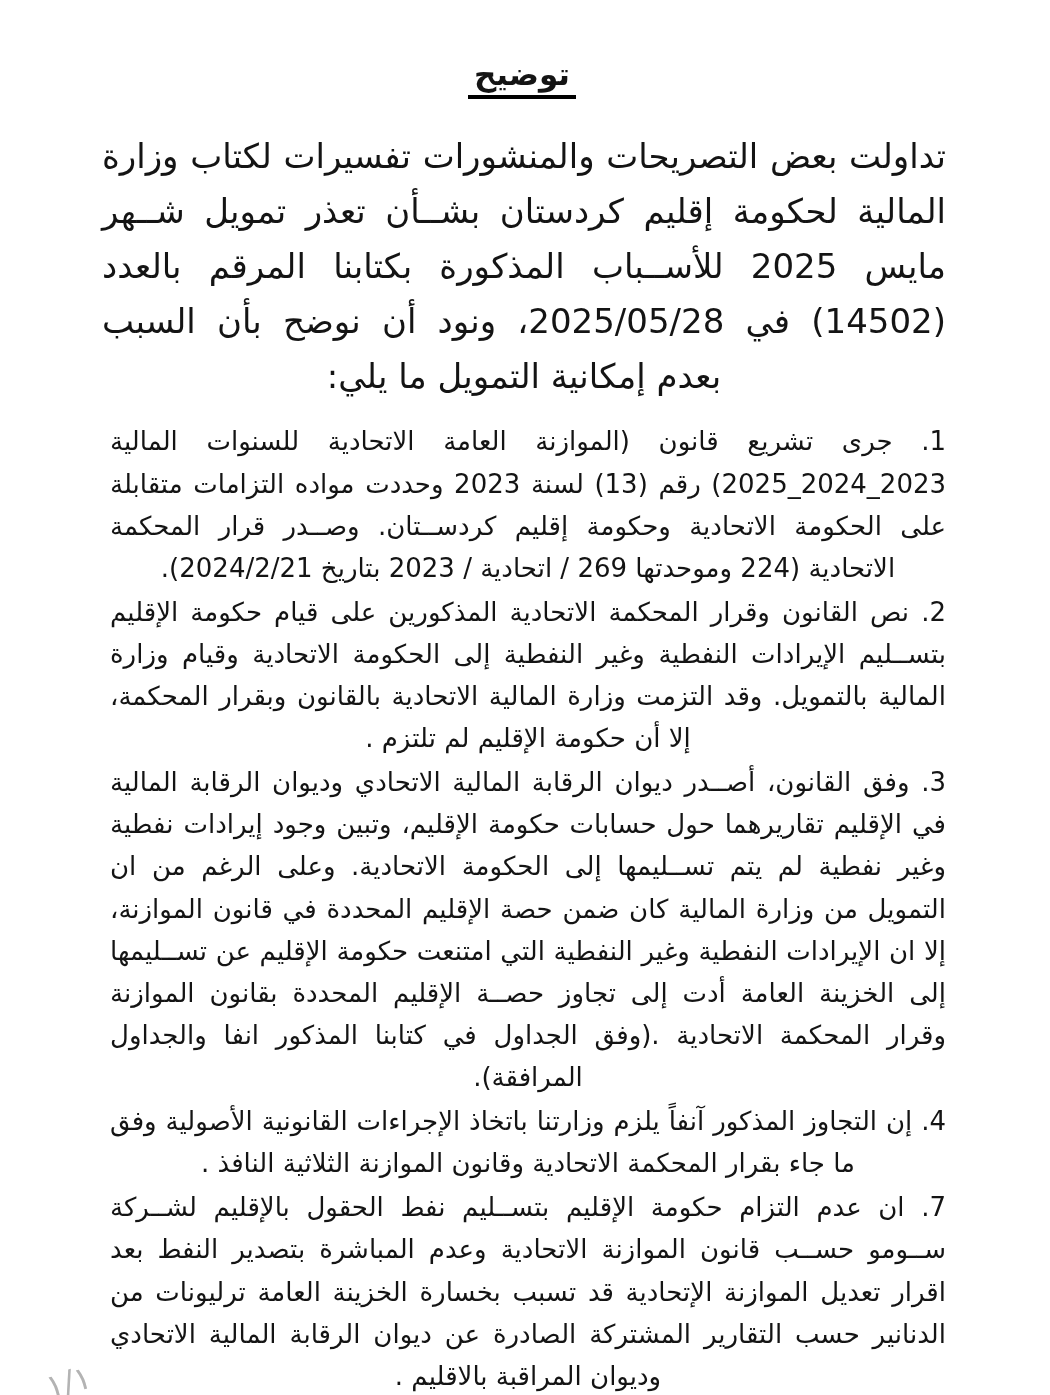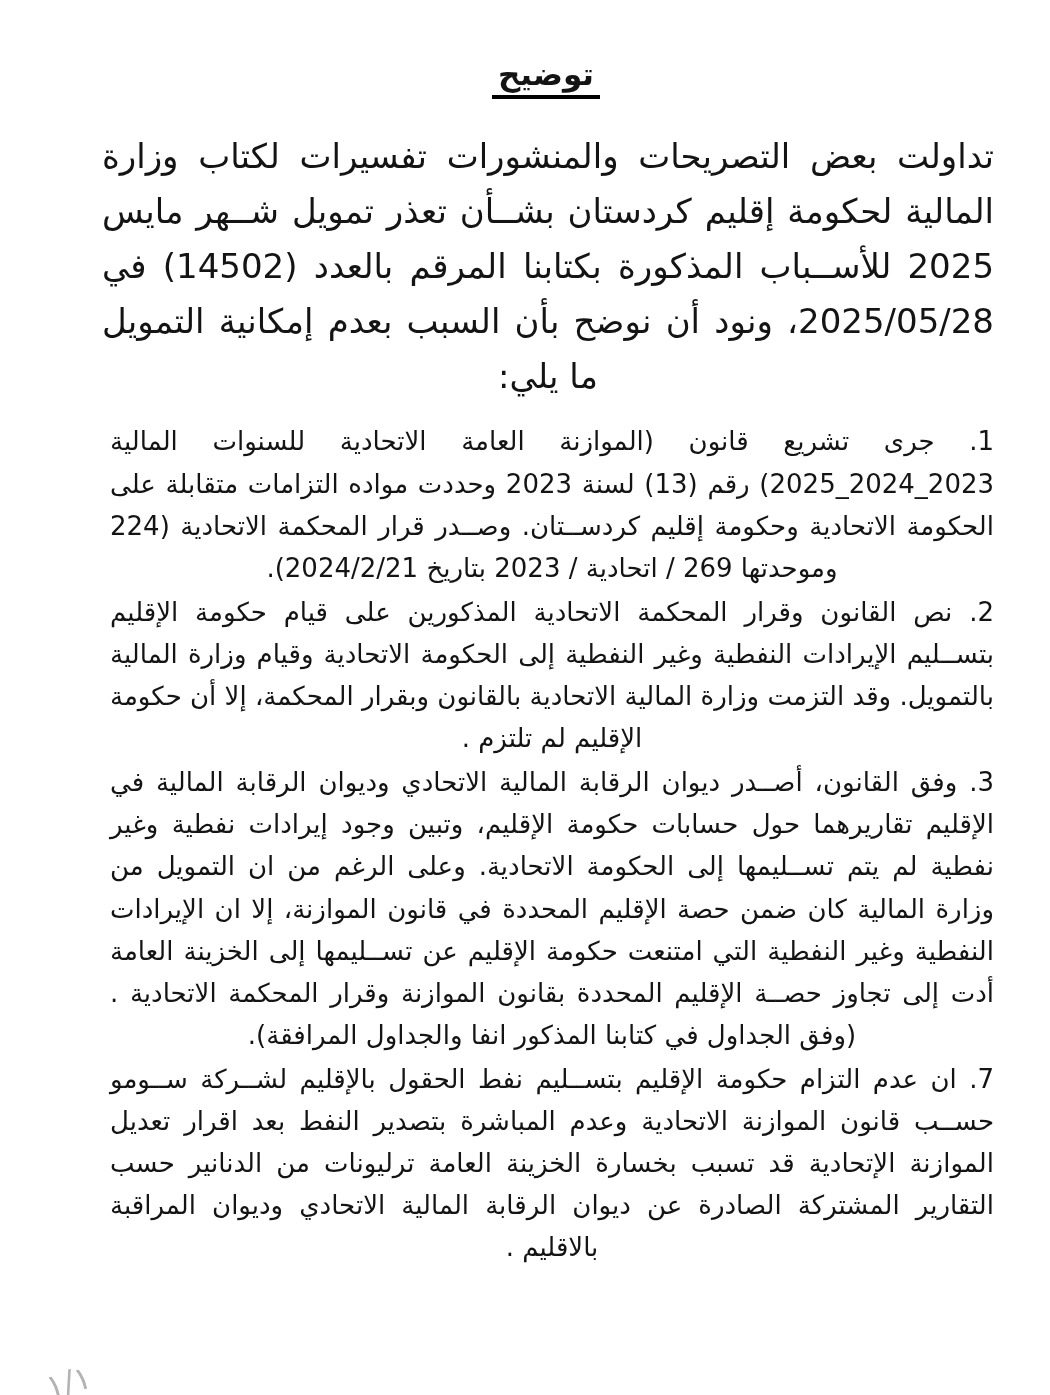--- a/index.html
+++ b/index.html
@@ -14,21 +14,21 @@
     font-family: "DejaVu Sans", sans-serif;
   }
   .page {
     position: relative;
     width: 1050px;
     height: 1395px;
     box-sizing: border-box;
     background: #ffffff;
     color: #141414;
     direction: rtl;
-    padding: 56px 56px 20px 98px;
+    padding: 56px 104px 20px 98px;
   }
   .title-wrap {
     text-align: center;
     margin: 0 0 30px 0;
   }
   .doc-title {
     display: inline-block;
     font-size: 31px;
     font-weight: bold;
     padding: 0 6px 3px 6px;
@@ -78,20 +78,21 @@
   <p class="intro">تداولت بعض التصريحات والمنشورات تفسيرات لكتاب وزارة المالية لحكومة إقليم كردستان بشــأن تعذر تمويل شــهر مايس 2025 للأســباب المذكورة بكتابنا المرقم بالعدد (14502) في 2025/05/28، ونود أن نوضح بأن السبب بعدم إمكانية التمويل ما يلي:</p>
 
   <div class="items">
 
     <p class="item"><span class="num">1.</span> <span class="txt">جرى تشريع قانون (الموازنة العامة الاتحادية للسنوات المالية 2023_2024_2025) رقم (13) لسنة 2023 وحددت مواده التزامات متقابلة على الحكومة الاتحادية وحكومة إقليم كردســتان. وصــدر قرار المحكمة الاتحادية (224 وموحدتها 269 / اتحادية / 2023 بتاريخ 2024/2/21).</span></p>
 
     <p class="item"><span class="num">2.</span> <span class="txt">نص القانون وقرار المحكمة الاتحادية المذكورين على قيام حكومة الإقليم بتســليم الإيرادات النفطية وغير النفطية إلى الحكومة الاتحادية وقيام وزارة المالية بالتمويل. وقد التزمت وزارة المالية الاتحادية بالقانون وبقرار المحكمة، إلا أن حكومة الإقليم لم تلتزم .</span></p>
 
     <p class="item"><span class="num">3.</span> <span class="txt">وفق القانون، أصــدر ديوان الرقابة المالية الاتحادي وديوان الرقابة المالية في الإقليم تقاريرهما حول حسابات حكومة الإقليم، وتبين وجود إيرادات نفطية وغير نفطية لم يتم تســليمها إلى الحكومة الاتحادية. وعلى الرغم من ان التمويل من وزارة المالية كان ضمن حصة الإقليم المحددة في قانون الموازنة، إلا ان الإيرادات النفطية وغير النفطية التي امتنعت حكومة الإقليم عن تســليمها إلى الخزينة العامة أدت إلى تجاوز حصــة الإقليم المحددة بقانون الموازنة وقرار المحكمة الاتحادية .(وفق الجداول في كتابنا المذكور انفا والجداول المرافقة).</span></p>
 
+    <p class="item"><span class="num">4.</span> <span class="txt">إن التجاوز المذكور آنفاً يلزم وزارتنا باتخاذ الإجراءات القانونية الأصولية وفق ما جاء بقرار المحكمة الاتحادية وقانون الموازنة الثلاثية النافذ .</span></p>
 
 
 
     <p class="item"><span class="num">7.</span> <span class="txt">ان عدم التزام حكومة الإقليم بتســليم نفط الحقول بالإقليم لشــركة ســومو حســب قانون الموازنة الاتحادية وعدم المباشرة بتصدير النفط بعد اقرار تعديل الموازنة الإتحادية قد تسبب بخسارة الخزينة العامة ترليونات من الدنانير حسب التقارير المشتركة الصادرة عن ديوان الرقابة المالية الاتحادي وديوان المراقبة بالاقليم .</span></p>
 
   </div>
 
   <div class="page-num-mark">١/١</div>
 
 </div>

